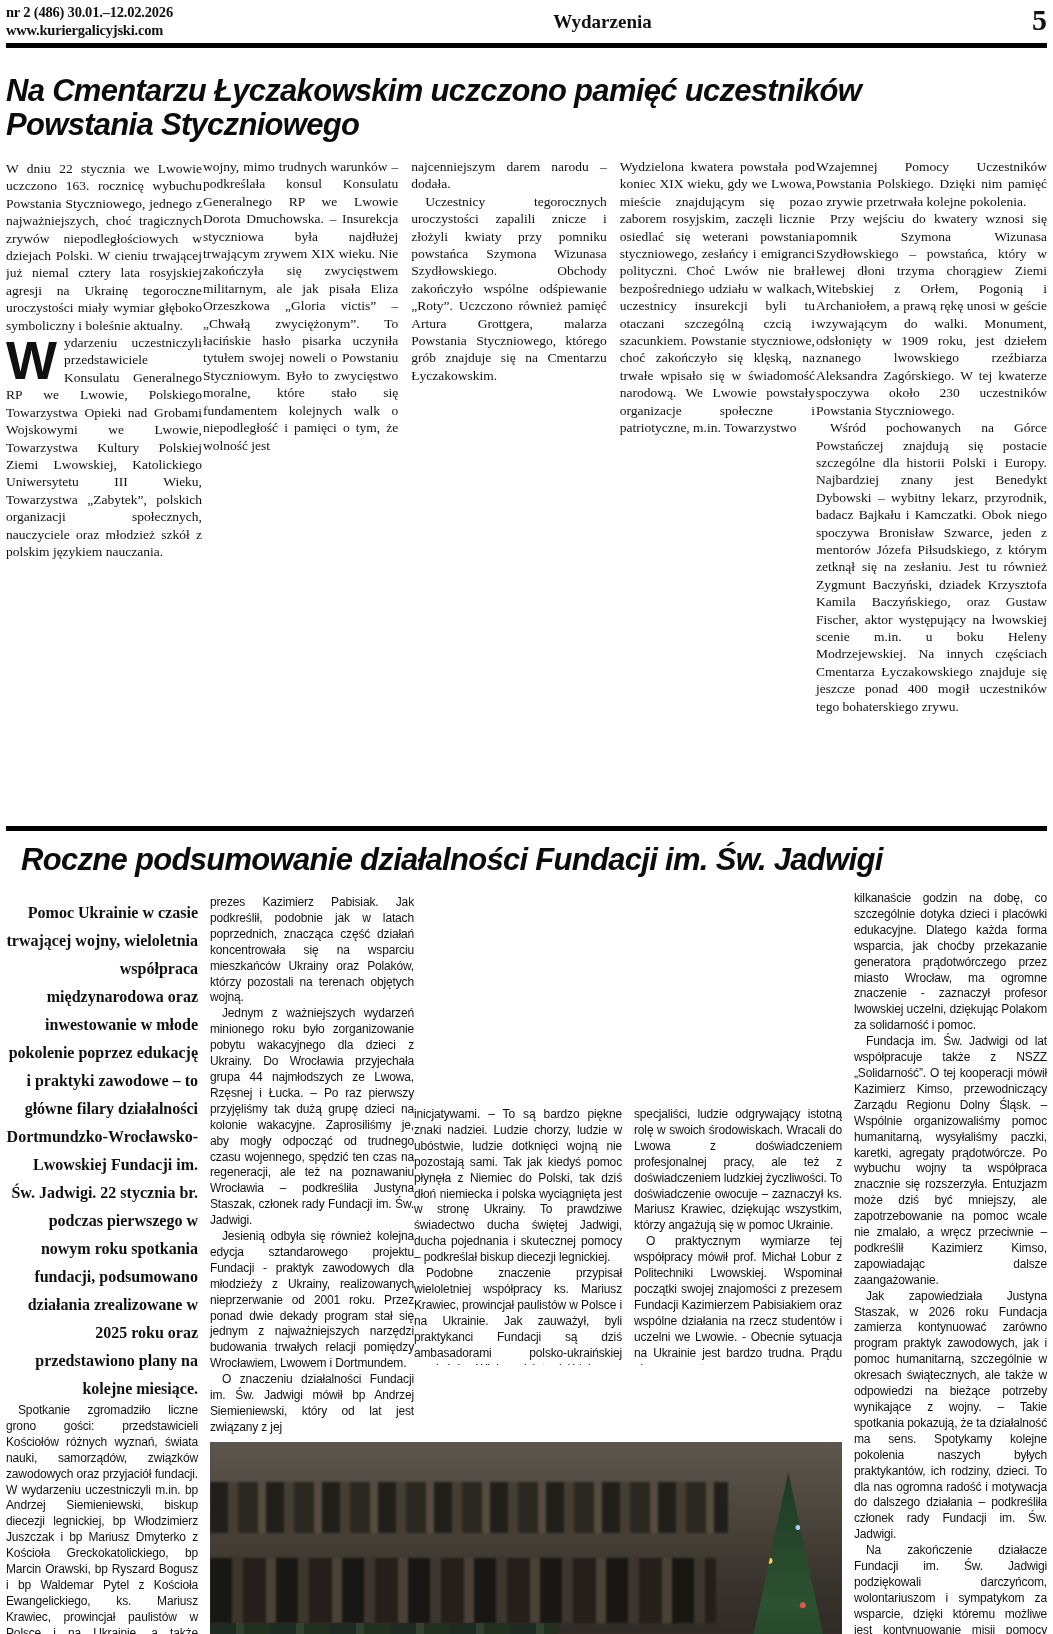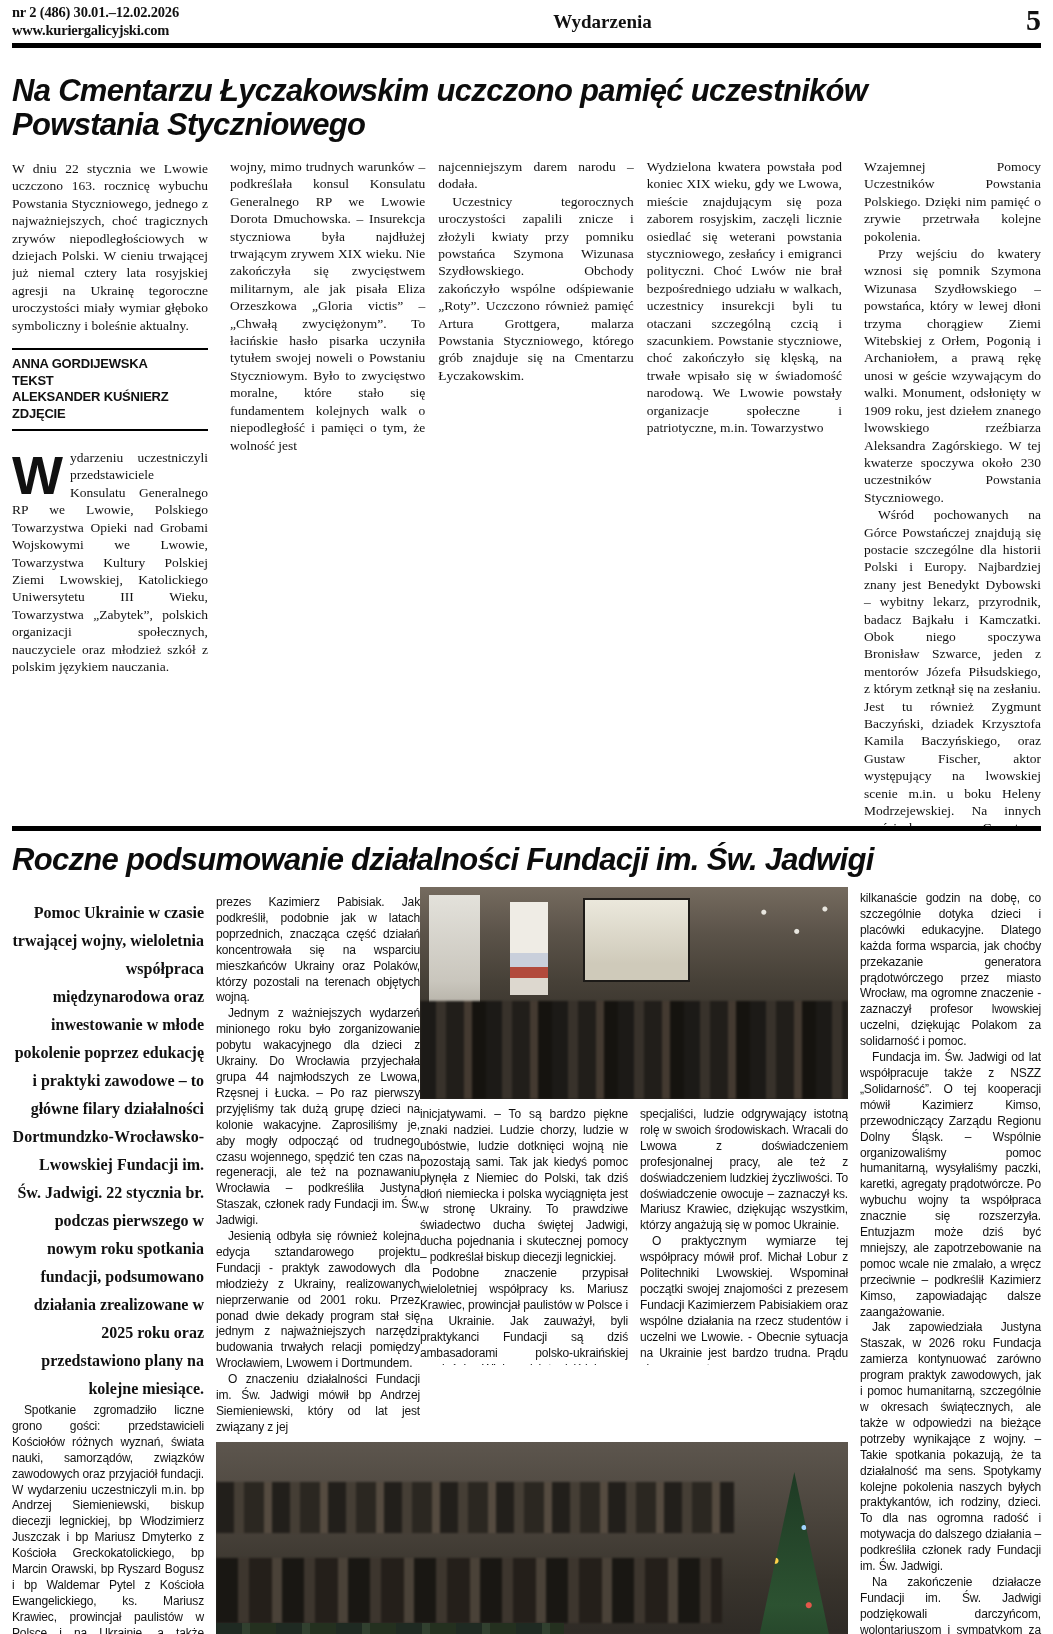--- a/index.html
+++ b/index.html
@@ -1,33 +1,33 @@
 <!DOCTYPE html>
 <html><head>
 <meta charset="utf-8">
 <style>
   * { box-sizing: border-box; margin: 0; padding: 0; }
   html, body { background: #ffffff; }
   .page {
     position: relative; width: 1053px; height: 1634px; overflow: hidden;
-    background: #ffffff; color: #111; padding: 3px 12px 0;
+    background: #ffffff; color: #111; padding: 3px 6px 0;
     font-family: "Liberation Serif", serif;
   }
   
   .hdr { display: flex; align-items: flex-start; height: 40px; }
   .hdr-left { font-weight: bold; font-size: 14.5px; line-height: 18px; letter-spacing: -0.2px; }
   .hdr-center { flex: 1; text-align: center; font-weight: bold; font-size: 19px; padding-top: 8px; }
   .hdr-right { font-weight: bold; font-size: 30px; line-height: 34px; }
   .rule-thick { height: 5px; background: #000; }
   
   h1 { font-family: "Liberation Sans", sans-serif; font-weight: bold; color: #0c0c0c; letter-spacing: -0.7px; font-style: italic; }
   .h1-a1 { font-size: 31px; line-height: 34px; margin: 26px 0 16px; max-width: 1000px; }
-  .h1-a2 { font-size: 31px; line-height: 34px; margin: 12px 0 10px; }
-  
-  .a1-body { display: flex; gap: 22px; height: 668px; overflow: hidden; }
+  .h1-a2 { font-size: 31px; line-height: 34px; margin: 12px 15px 10px; }
+  
+  .a1-body { display: flex; gap: 1px; height: 668px; overflow: hidden; }
   .col { min-width: 0; }
   .col-a1-1 { width: 196px; flex: none; }
   .a1-mid { width: 612px; flex: none; display: flex; flex-direction: row; }
   .col-a1-5 { flex: 1; }
   .lead1 { font-size: 18px; line-height: 22.4px; padding-top: 2px; text-align: left; }
   .byline {
     font-family: "Liberation Sans", sans-serif; font-weight: bold; font-size: 13px;
     line-height: 16.5px; letter-spacing: -0.2px;
     border-top: 2px solid #000; border-bottom: 2px solid #000;
     padding: 6px 0 7px; margin: 14px 0 18px;
@@ -40,21 +40,21 @@
   }
   .a1-midcols { display: flex; gap: 13px; flex: 1; overflow: hidden; }
   .a1-midcols .col { flex: 1; }
   
   .a2-body { display: flex; gap: 12px; margin-top: 2px; }
   .colA { width: 192px; flex: none; }
   .a2-mid { width: 632px; flex: none; display: flex; flex-direction: column; }
   .colE { flex: 1; padding-top: 4px; }
   .a2-row1 { display: flex; }
   .colB { width: 204px; flex: none; padding-top: 8px; }
-  .a2-sub { flex: 1; display: flex; flex-direction: column; }
+  .a2-sub { flex: 1; display: flex; flex-direction: column; align-items: flex-end; }
   .a2-subcols { display: flex; gap: 12px; padding-top: 8px; height: 266px; overflow: hidden; }
   .a2-subcols .col { flex: 1; }
   .sans-body p {
     font-family: "Liberation Sans", sans-serif; font-size: 12px; line-height: 15.9px;
     letter-spacing: -0.15px; text-align: justify;
   }
   .sans-body p.ind { text-indent: 12px; }
   .sans-body p.lead2 {
     font-family: "Liberation Serif", serif; font-weight: bold; font-size: 16px;
     line-height: 28px; letter-spacing: 0; text-align: right; padding-top: 12px;
@@ -138,26 +138,20 @@
     <div class="hdr-right">5</div>
   </header>
   <div class="rule-thick"></div>
 
   <article>
     <h1 class="h1-a1">Na Cmentarzu Łyczakowskim uczczono pamięć uczestników Powstania Styczniowego</h1>
     <div class="a1-body">
 
       <div class="col col-a1-1 serif-body">
         <p class="lead1">W dniu 22 stycznia we Lwowie uczczono 163. rocznicę wybuchu Powstania Styczniowego, jednego z najważniejszych, choć tragicznych zrywów niepodległościowych w dziejach Polski. W cieniu trwającej już niemal cztery lata rosyjskiej agresji na Ukrainę tegoroczne uroczystości miały wymiar głęboko symboliczny i boleśnie aktualny.</p>
-        <div class="byline">
-          <div>ANNA GORDIJEWSKA</div>
-          <div>TEKST</div>
-          <div>ALEKSANDER KUŚNIERZ</div>
-          <div>ZDJĘCIE</div>
-        </div>
         <p><span class="dropcap">W</span><span>ydarzeniu uczestniczyli przedstawiciele Konsulatu Generalnego RP we Lwowie, Polskiego Towarzystwa Opieki nad Grobami Wojskowymi we Lwowie, Towarzystwa Kultury Polskiej Ziemi Lwowskiej, Katolickiego Uniwersytetu III Wieku, Towarzystwa „Zabytek”, polskich organizacji społecznych, nauczyciele oraz młodzież szkół z polskim językiem nauczania.</span></p>
       </div>
 
       <div class="a1-mid">
         <div class="photo photo1">
           <div class="p1-trees"></div>
           <div class="p1-monument">
             <div class="p1-statue"></div>
           </div>
           <div class="p1-stone"></div>

